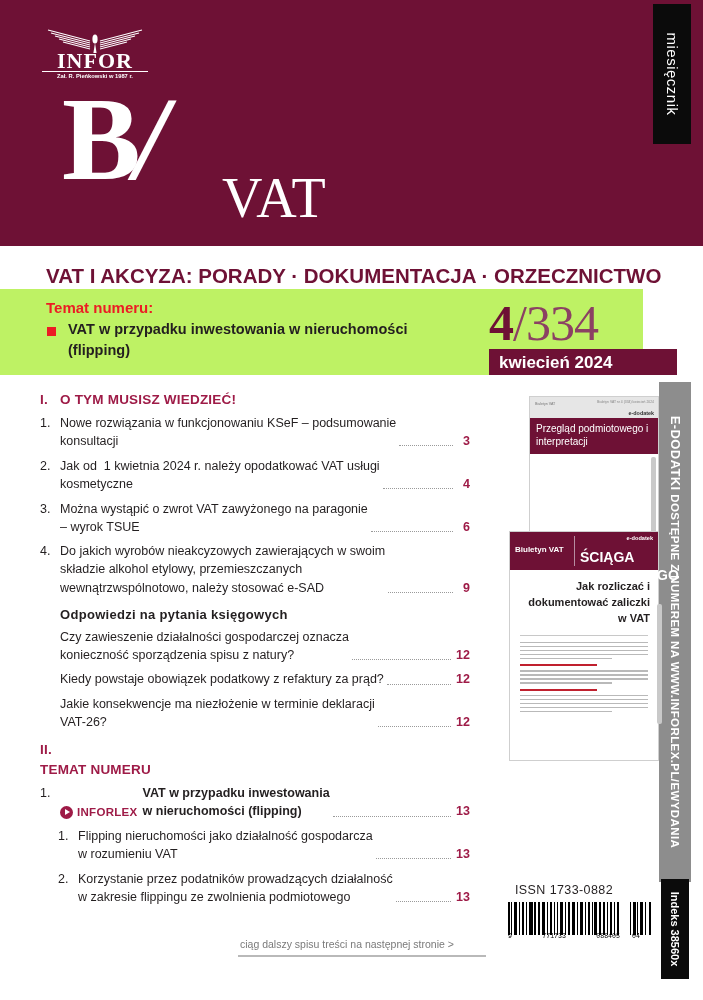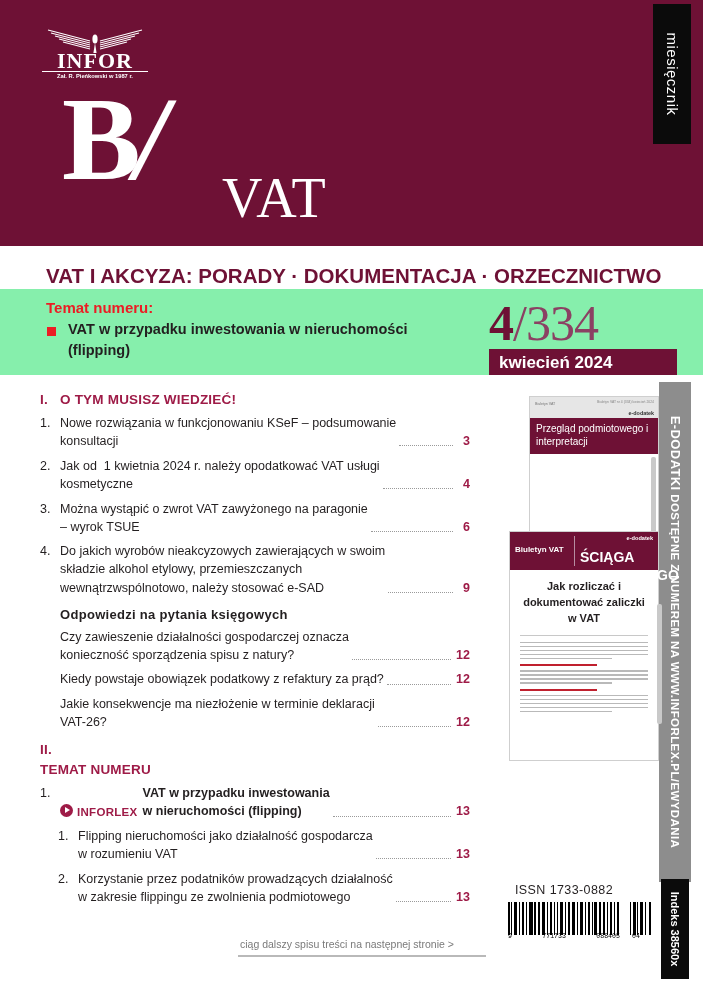--- a/index.html
+++ b/index.html
@@ -74,22 +74,22 @@
     background:#ffffff;
   }
   .strap-text{
     position:absolute;left:46px;top:18px;
     color:#6E1135;font-size:20.5px;font-weight:bold;letter-spacing:0px;
     white-space:nowrap;
   }
 
   
   .topicband{
-    position:absolute;left:0;top:289px;width:703px;height:86px;
-    background:#86efac;
+    position:absolute;left:0;top:289px;width:643px;height:86px;
+    background:#bef264;
   }
   .temat-label{
     position:absolute;left:46px;top:10px;
     color:#EC1C24;font-size:15px;font-weight:bold;
   }
   .topic-bullet{
     position:absolute;left:47px;top:38px;width:9px;height:9px;background:#EC1C24;
   }
   .topic-text{
     position:absolute;left:68px;top:30px;width:390px;
@@ -141,21 +141,21 @@
   .entry.bold .line,.entry.bold .txt{font-weight:bold;}
   .entry.sub{margin-left:18px;}
   .entry.qa{margin-left:20px;}
   .entry.qa .idx{width:0;flex:0 0 0;}
 
   .qhead{
     margin-left:20px;font-size:13px;font-weight:bold;color:#231f20;
     margin-bottom:6px;margin-top:10px;letter-spacing:.3px;
   }
 
-  .inforlex-tag{display:inline-flex;vertical-align:-2px;margin-right:5px;}
+  .inforlex-tag{display:inline-flex;align-items:center;vertical-align:-2px;margin-right:5px;}
   .inforlex-dot{
     width:13px;height:13px;border-radius:50%;background:#9E1B47;
     display:inline-block;position:relative;margin-right:4px;
   }
   .inforlex-dot::after{
     content:"";position:absolute;left:4.6px;top:3.3px;
     border-left:5px solid #fff;border-top:3.3px solid transparent;border-bottom:3.3px solid transparent;
   }
   .inforlex-word{color:#9E1B47;font-size:11.5px;font-weight:bold;letter-spacing:.3px;}
 
@@ -210,21 +210,21 @@
   }
   .thumb2 .t-band .left{
     position:absolute;left:5px;top:13px;color:#fff;font-size:8px;font-weight:bold;
   }
   .thumb2 .t-band .div{position:absolute;left:64px;top:4px;width:1px;height:30px;background:#b78da1;}
   .thumb2 .t-band .mid{
     position:absolute;left:70px;top:16px;color:#fff;font-size:14px;font-weight:bold;line-height:1.3;
   }
   .thumb2 .t-band .edod{position:absolute;right:5px;top:3px;color:#fff;font-size:5.6px;font-weight:bold;}
   .thumb2 .t-head{
-    position:absolute;left:8px;top:47px;right:8px;text-align:center;
+    position:absolute;left:8px;top:47px;right:8px;text-align:right;
     color:#231f20;font-size:11px;font-weight:bold;line-height:1.45;
   }
   .thumb2 .t-rule{position:absolute;left:10px;top:103px;right:10px;height:1px;background:#c8c8c8;}
   .thumb2 .lines{position:absolute;left:10px;top:110px;right:10px;}
   .thumb2 .lines i{display:block;height:1.4px;background:#b9b9b9;margin-bottom:2.6px;}
   .thumb2 .lines i.sh{width:72%;}
   .thumb2 .lines i.red{background:#c0202e;width:60%;margin-top:5px;margin-bottom:4px;height:2px;}
   .thumb2 .t-scroll{
     position:absolute;right:-4px;top:72px;width:5px;height:120px;background:#c9c9c9;border-radius:2px;
   }

